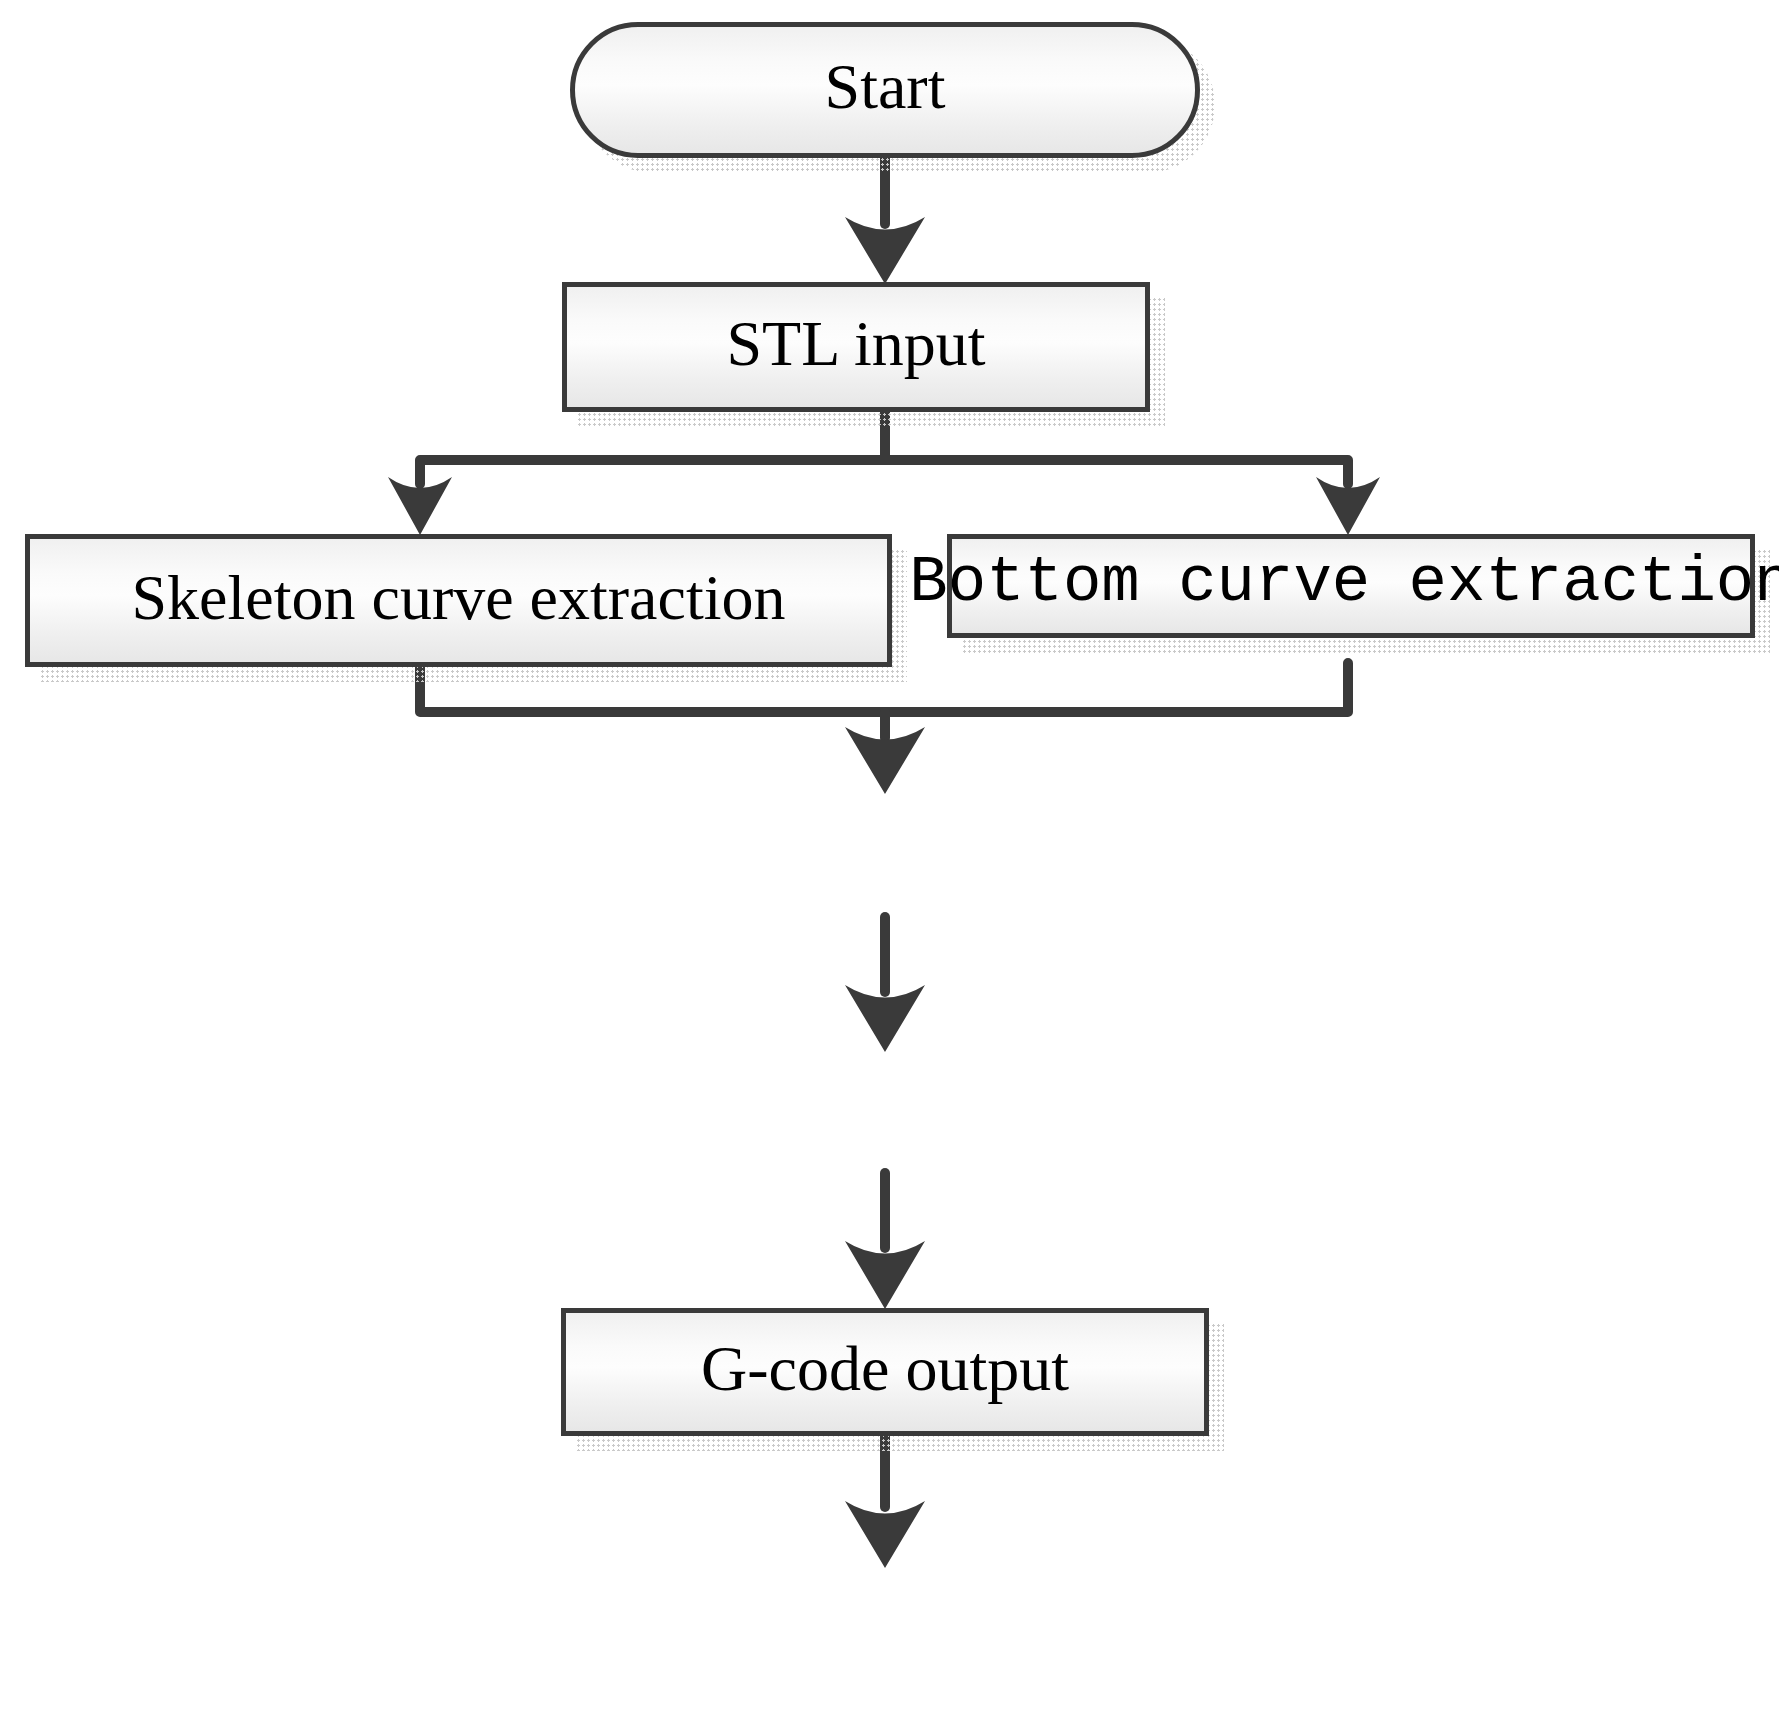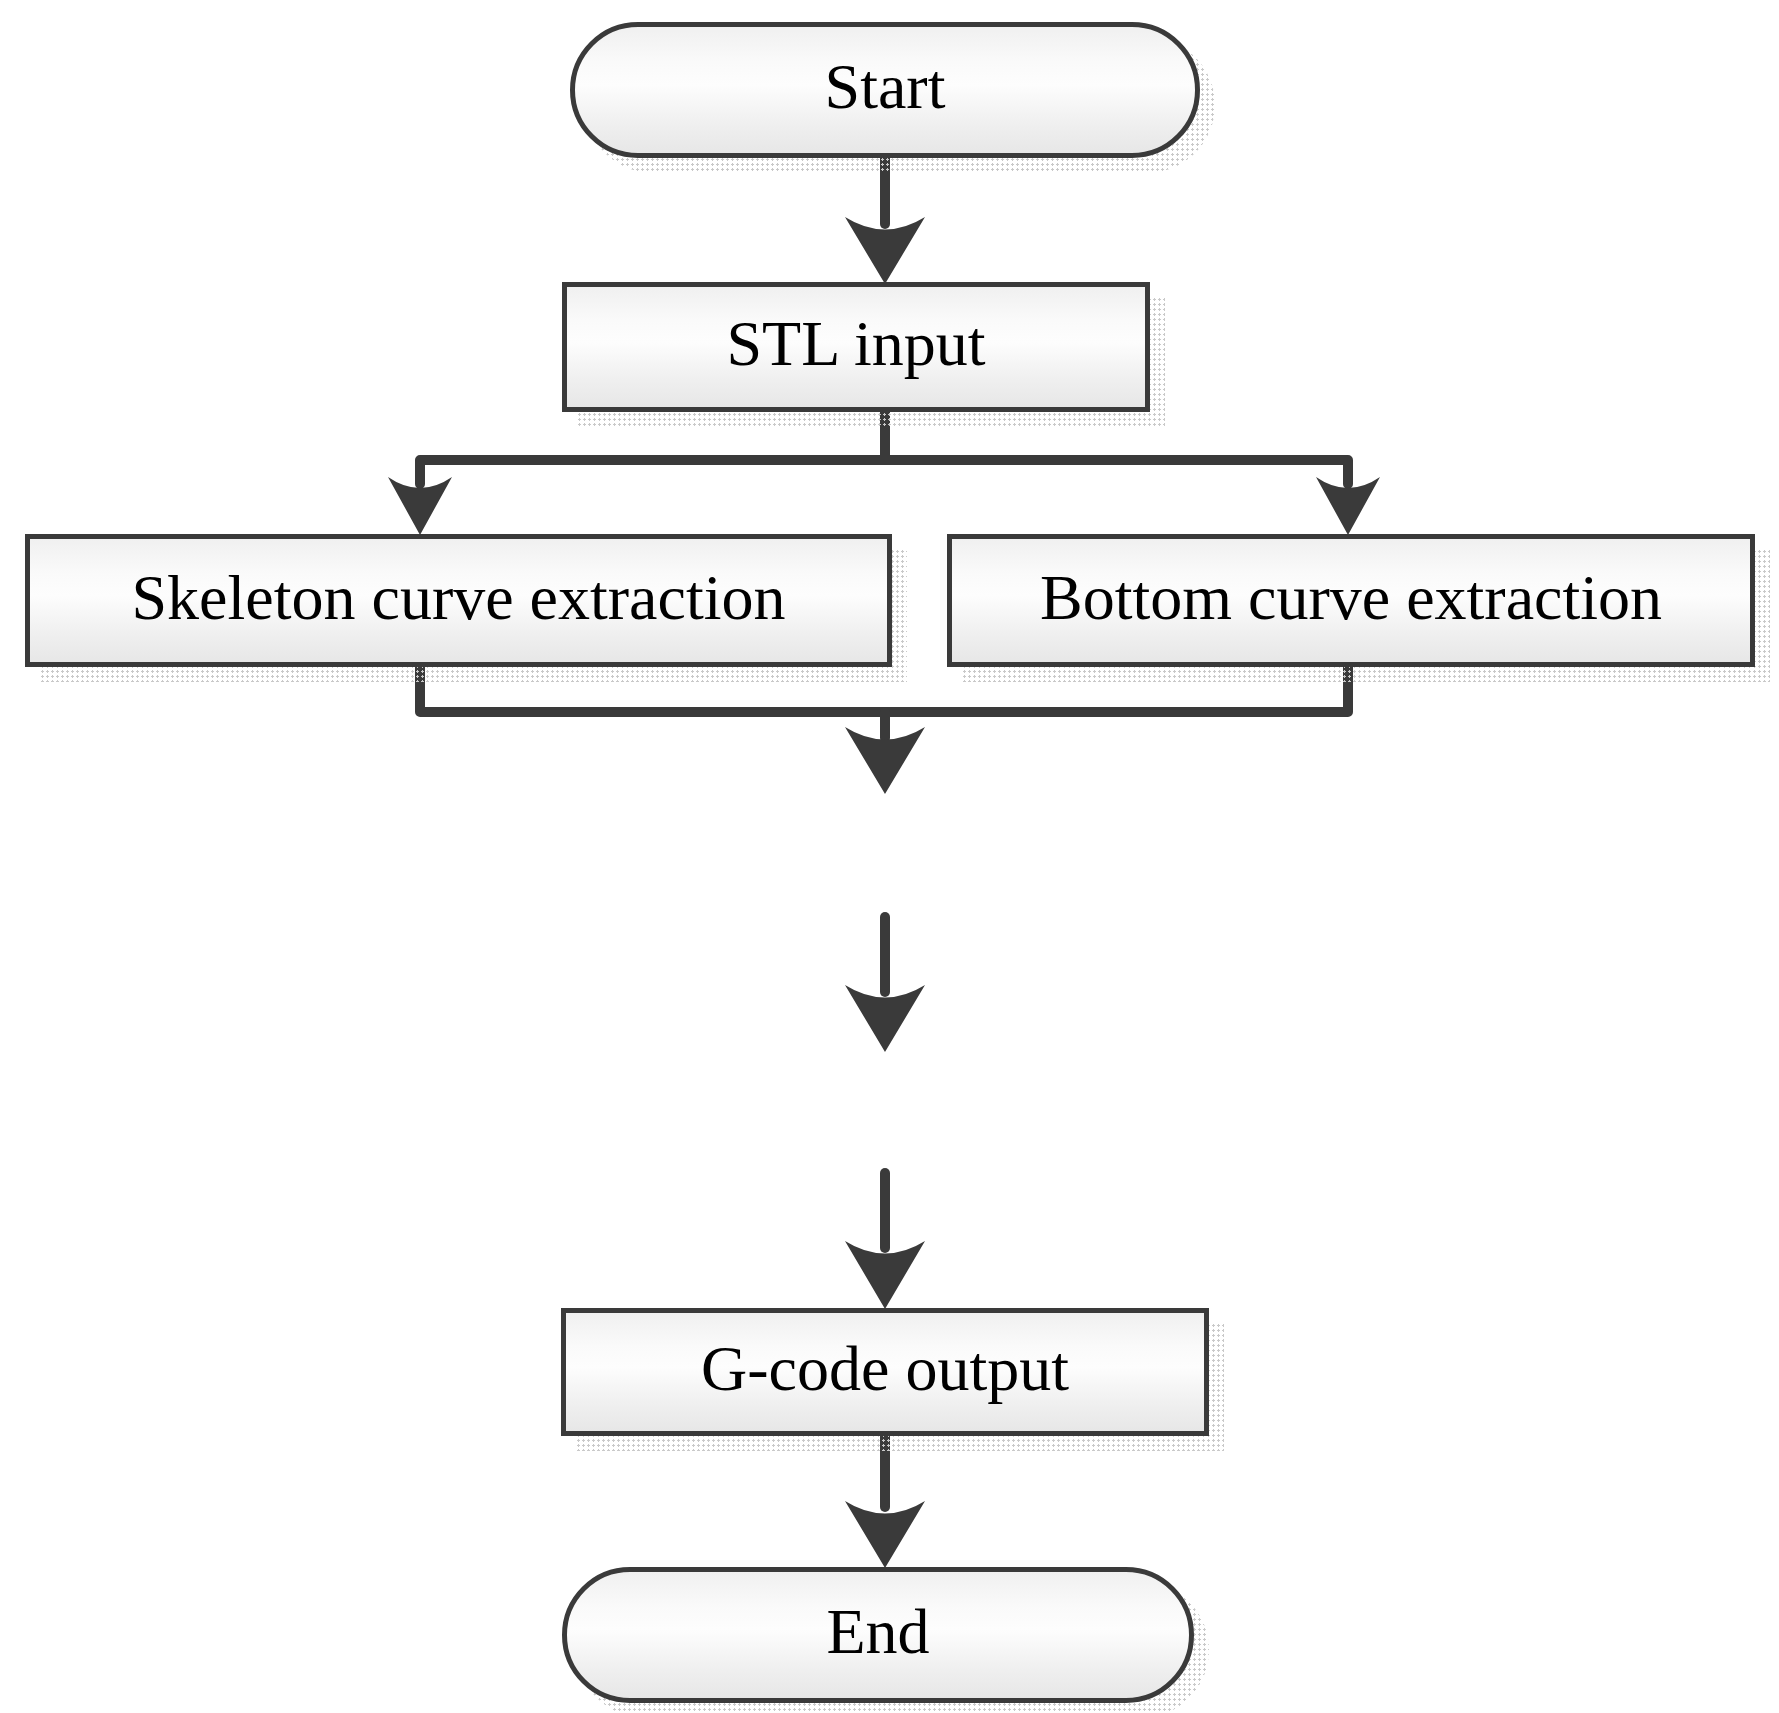--- a/index.html
+++ b/index.html
@@ -50,21 +50,21 @@
     white-space: nowrap;
     line-height: 1;
     padding-bottom: 6px;
   }
   .stadium .node-body, .stadium .node-shadow { border-radius: 70px; }
 
   
   .pos-start    { left: 570px;  top: 22px;   width: 630px;  height: 136px; }
   .pos-stl      { left: 562px;  top: 282px;  width: 588px;  height: 130px; }
   .pos-skeleton { left: 25px;   top: 534px;  width: 867px;  height: 133px; }
-  .pos-bottom   { left: 947px;  top: 534px;  width: 808px;  height: 133px; }
+  .pos-bottom   { left: 947px;  top: 534px;  width: 808px;  height: 104px; font-family: Liberation Mono, monospace; }
   .pos-tangent  { left: 304px;  top: 793px;  width: 1166px; height: 128px; }
   .pos-print    { left: 380px;  top: 1051px; width: 1010px; height: 126px; }
   .pos-gcode    { left: 561px;  top: 1308px; width: 648px;  height: 128px; border-radius: 18px; }
   .pos-end      { left: 562px;  top: 1567px; width: 632px;  height: 136px; }
 </style>
 </head>
 <body>
 
 <div class="canvas">
 
@@ -120,20 +120,14 @@
 
 
 
   <div class="node pos-gcode">
     <div class="node-shadow"></div>
     <div class="node-body">
       <span class="node-label">G-code output</span>
     </div>
   </div>
 
-  <div class="node stadium pos-end">
-    <div class="node-shadow"></div>
-    <div class="node-body">
-      <span class="node-label">End</span>
-    </div>
-  </div>
 
 </div>
 
 </body></html>

